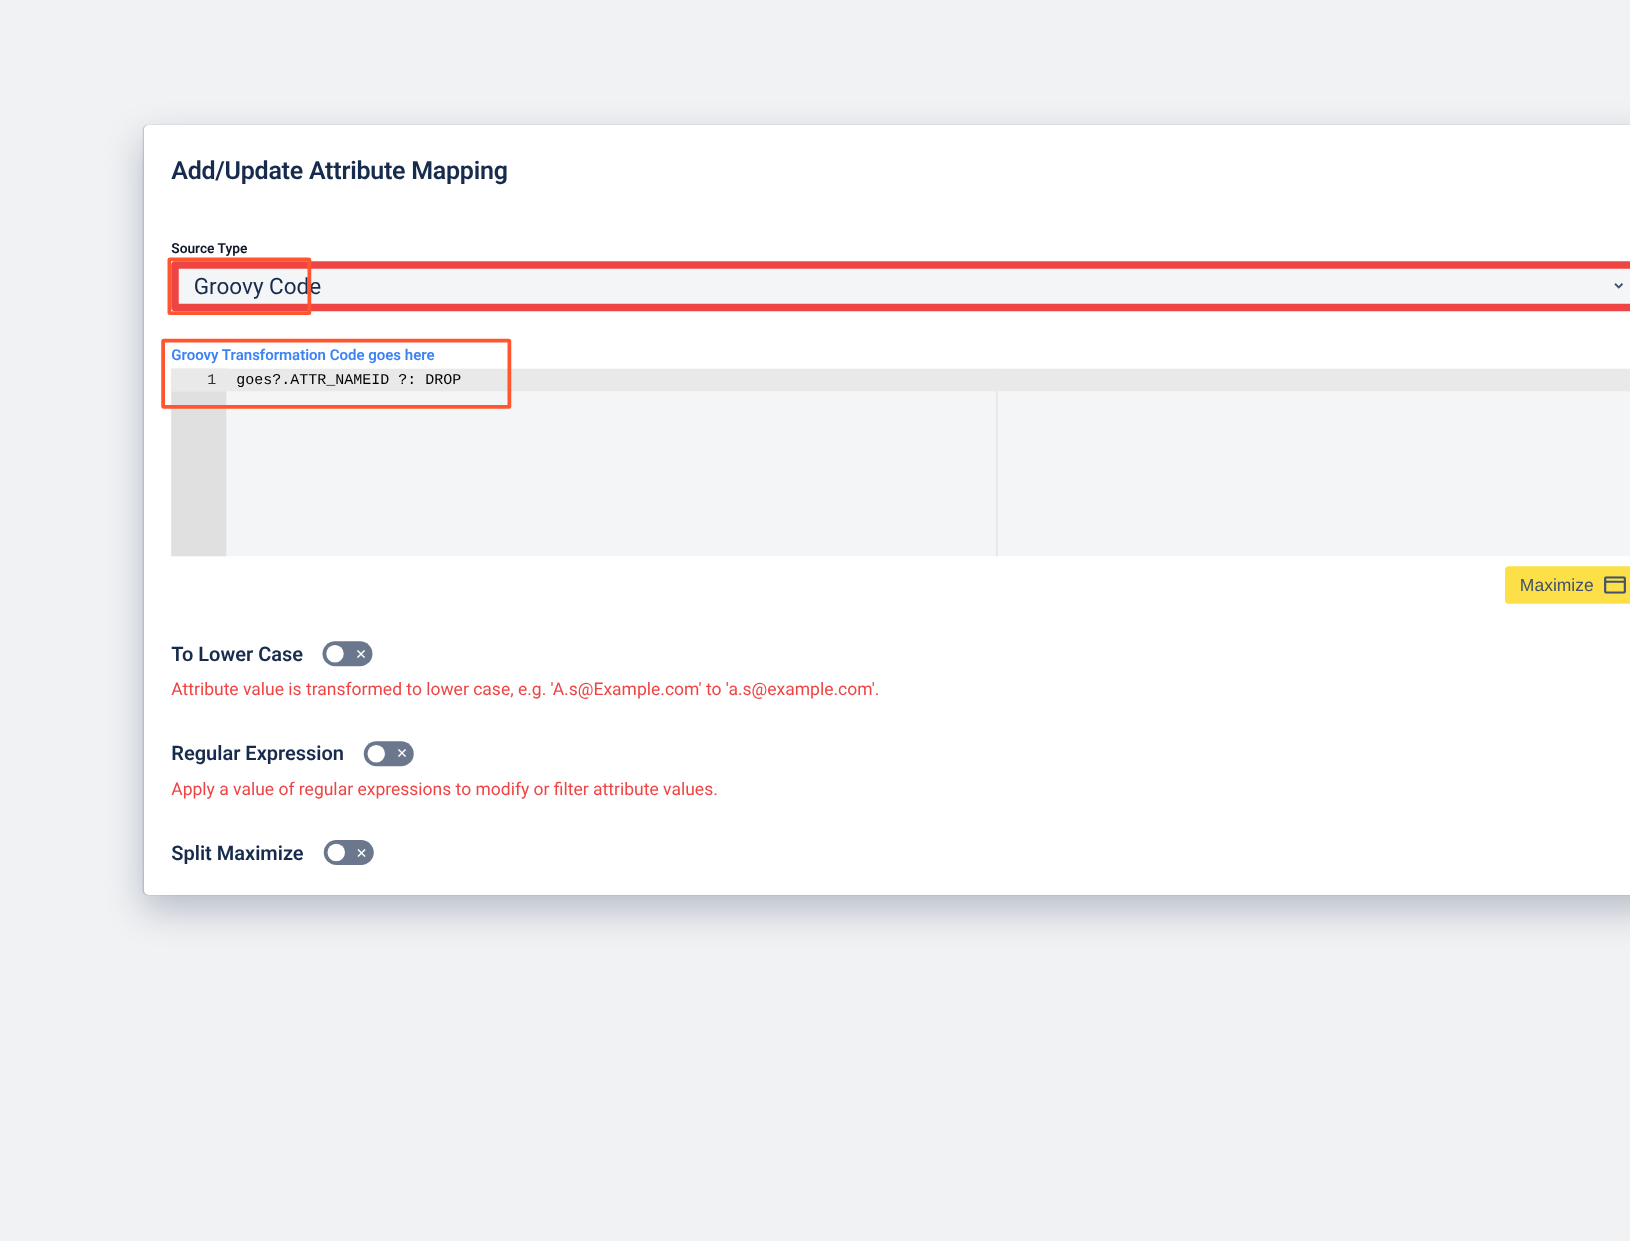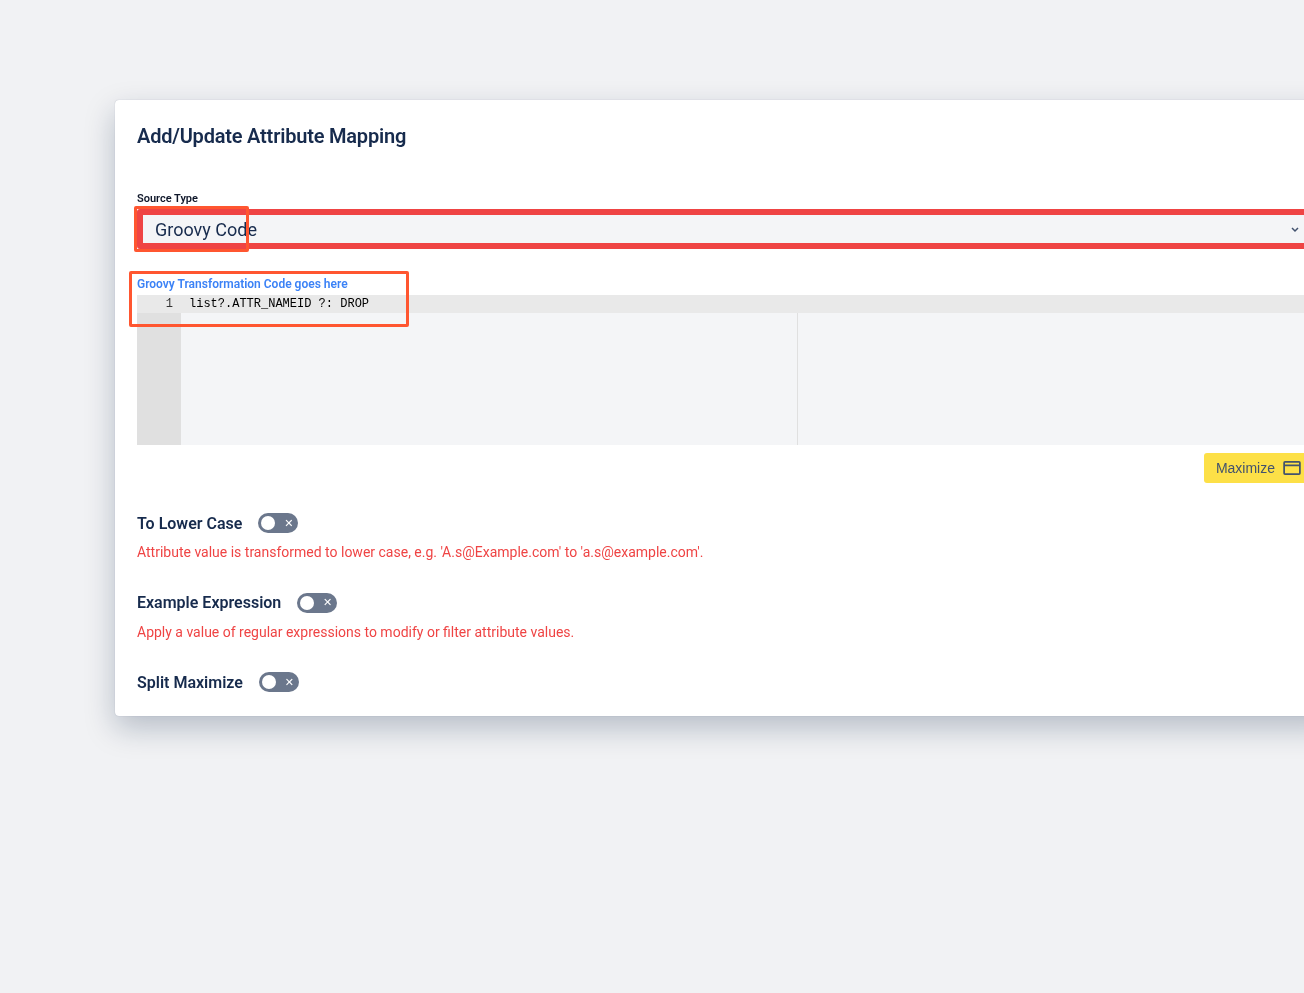--- a/index.html
+++ b/index.html
@@ -258,21 +258,21 @@
 
     <div class="code-section">
       <div class="highlight-box-code"></div>
       <div class="code-label">Groovy Transformation Code goes here</div>
       <div class="code-editor">
         <div class="gutter-bg"></div>
         <div class="overflow-line"></div>
         <div class="code-body">
           <div class="code-line-row">
             <div class="line-number">1</div>
-            <div class="code-text">list?.ATTR_NAMEID ?: DROP</div>
+            <div class="code-text">goes?.ATTR_NAMEID ?: DROP</div>
           </div>
         </div>
       </div>
     </div>
 
     <div class="maximize-row">
       <button class="maximize-btn">
         <span>Maximize</span>
         <span>
           <svg width="18" height="14" viewBox="0 0 20 16" fill="none" stroke="currentColor" stroke-width="2">
@@ -289,21 +289,21 @@
         <div class="toggle">
           <div class="toggle-knob"></div>
           <span class="toggle-x">✕</span>
         </div>
       </div>
       <div class="toggle-desc">Attribute value is transformed to lower case, e.g. 'A.s@Example.com' to 'a.s@example.com'.</div>
     </div>
 
     <div class="toggle-section">
       <div class="toggle-row">
-        <span class="toggle-label">Example Expression</span>
+        <span class="toggle-label">Regular Expression</span>
         <div class="toggle">
           <div class="toggle-knob"></div>
           <span class="toggle-x">✕</span>
         </div>
       </div>
       <div class="toggle-desc">Apply a value of regular expressions to modify or filter attribute values.</div>
     </div>
 
     <div class="toggle-section">
       <div class="toggle-row">

